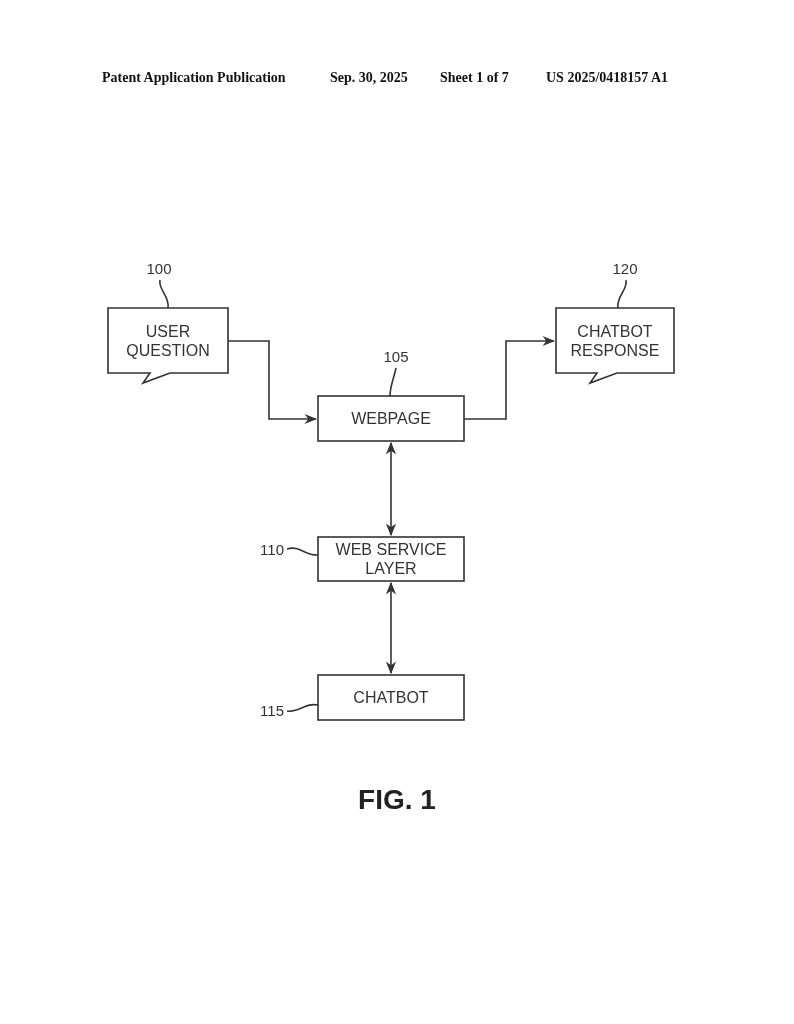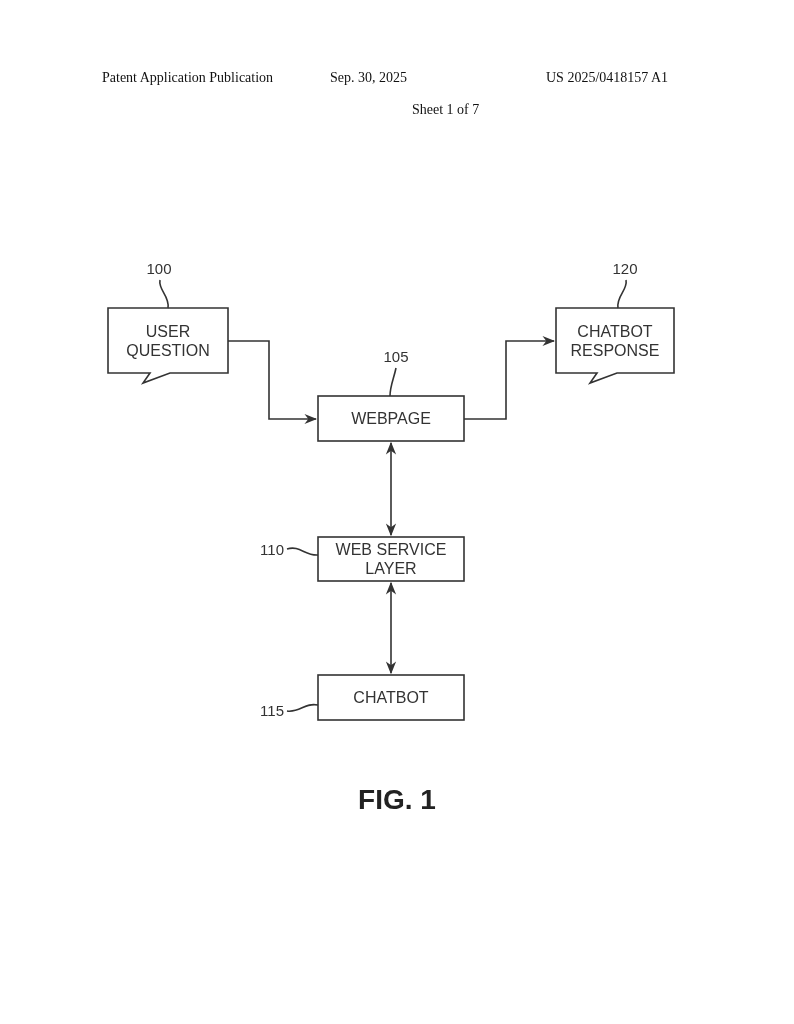--- a/index.html
+++ b/index.html
@@ -1,28 +1,28 @@
 <!DOCTYPE html>
 <html><head>
 <meta charset="utf-8">
 <style>
   html, body { margin:0; padding:0; background:#ffffff; }
   body { width:794px; height:1024px; position:relative; overflow:hidden; font-family:"Liberation Sans", sans-serif; color:#222; }
-  .hdr { position:absolute; top:70px; font-family:"Liberation Serif", serif; font-weight:normal; font-size:14px; color:#111; white-space:nowrap; }
+  .hdr { position:absolute; top:70px; font-family:"Liberation Serif", serif; font-weight:bold; font-size:14px; color:#111; white-space:nowrap; }
   svg.diagram { position:absolute; left:0; top:0; }
   .lbl { font-family:"Liberation Sans", sans-serif; font-size:16px; fill:#333; }
   .ref { font-family:"Liberation Sans", sans-serif; font-size:15px; fill:#333; }
   .fig { position:absolute; top:784px; left:0; width:794px; text-align:center; font-family:"Liberation Sans", sans-serif; font-weight:bold; font-size:28px; color:#222; }
 </style>
 </head>
 <body>
 
 <div class="hdr" style="left:102px;">Patent Application Publication</div>
 <div class="hdr" style="left:330px;">Sep. 30, 2025</div>
-<div class="hdr" style="left:412px;margin-top:32px;">Sheet 1 of 7</div>
+<div class="hdr" style="left:440px;">Sheet 1 of 7</div>
 <div class="hdr" style="left:546px;">US 2025/0418157 A1</div>
 
 <svg class="diagram" width="794" height="1024" viewBox="0 0 794 1024">
   <defs>
     <marker id="arr" viewBox="0 0 10 10" refX="9" refY="5" markerWidth="8" markerHeight="8" orient="auto-start-reverse">
       <path d="M0,1 L10,5 L0,9 L3,5 Z" fill="#333"></path>
     </marker>
   </defs>
   <g stroke="#333" stroke-width="1.6" fill="none">
 

